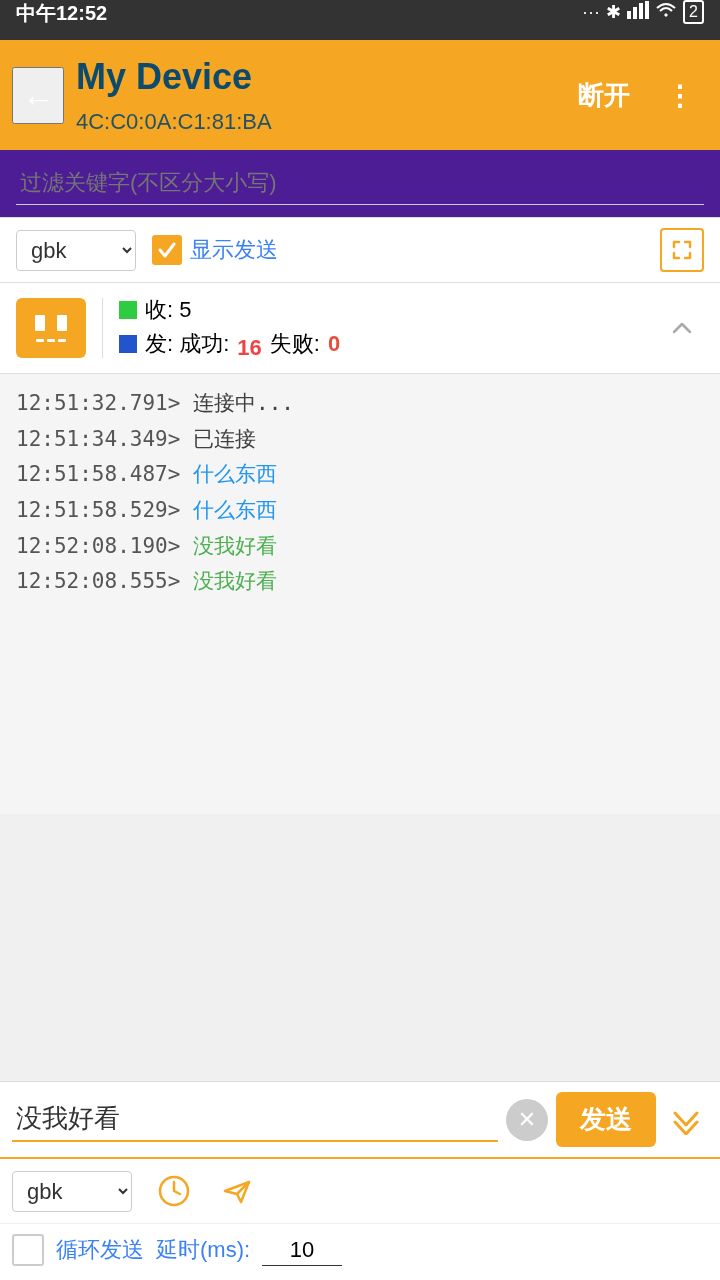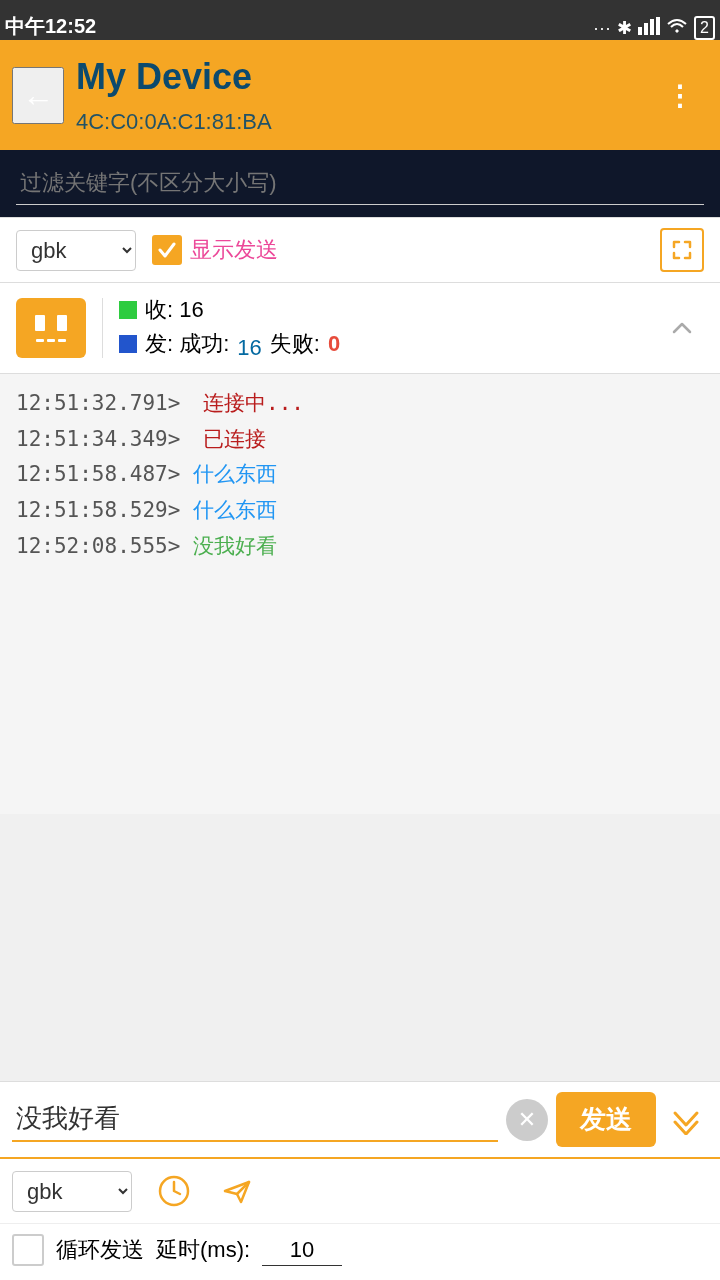--- a/index.html
+++ b/index.html
@@ -11,23 +11,23 @@
       background: #f0f0f0;
       overflow-x: hidden;
     }
 
     
     .status-bar {
       background: #333;
       color: #fff;
       height: 40px;
       display: flex;
-      align-items: flex-end;
+      align-items: flex-start;
       justify-content: space-between;
-      padding: 0 5px;
+      padding: 0 16px;
       font-size: 20px;
     }
     .status-time { font-weight: bold; }
     .status-icons { display: flex; align-items: center; gap: 6px; font-size: 18px; }
 
     
     .toolbar {
       background: #f5a623;
       height: 110px;
       display: flex;
@@ -63,21 +63,21 @@
       padding: 8px 12px;
       font-weight: bold;
     }
     .toolbar-more {
       font-size: 28px;
       letter-spacing: 2px;
     }
 
     
     .filter-bar {
-      background: #0f172a;
+      background: #4c1d95;
       padding: 12px 16px;
       border-bottom: 1px solid #ddd;
     }
     .filter-input {
       width: 100%;
       border: none;
       border-bottom: 1px solid #ccc;
       padding: 8px 4px;
       font-size: 22px;
       color: #999;
@@ -102,21 +102,21 @@
       background: #fff;
       color: #333;
       min-width: 120px;
       appearance: auto;
     }
     .checkbox-label {
       display: flex;
       align-items: center;
       gap: 8px;
       font-size: 22px;
-      color: #ec4899;
+      color: #3b82f6;
       cursor: pointer;
     }
     .checkbox-box {
       width: 30px;
       height: 30px;
       border: 2px solid #f5a623;
       background: #f5a623;
       display: flex;
       align-items: center;
       justify-content: center;
@@ -178,21 +178,21 @@
     .dot-green {
       width: 18px; height: 18px;
       background: #2ecc40;
       flex-shrink: 0;
     }
     .dot-blue {
       width: 18px; height: 18px;
       background: #2255cc;
       flex-shrink: 0;
     }
-    .stats-success { color: #0369a1; font-weight: normal; margin-top: 8px; }
+    .stats-success { color: #ef4444; font-weight: bold; margin-top: 8px; }
     .stats-fail { color: #e74c3c; font-weight: bold; }
     .collapse-btn {
       margin-left: auto;
       width: 44px;
       height: 44px;
       display: flex;
       align-items: center;
       justify-content: center;
       cursor: pointer;
       font-size: 28px;
@@ -206,21 +206,21 @@
       min-height: 440px;
       font-family: monospace;
     }
     .log-line {
       font-size: 21px;
       line-height: 1.7;
       color: #333;
       white-space: pre;
     }
     .log-line .timestamp { color: #555; margin-top: 40px; }
-    .log-line .msg-default { color: #b91c1c; margin-left: 10px; }
+    .log-line .msg-default { color: #404040; }
     .log-line .msg-blue { color: #2196f3; }
     .log-line .msg-green { color: #4caf50; }
 
     
     .bottom-area {
       position: fixed;
       bottom: 0;
       left: 0;
       width: 720px;
       background: #fff;
@@ -314,21 +314,21 @@
     .loop-checkbox {
       width: 32px;
       height: 32px;
       border: 2px solid #ccc;
       background: #fff;
       border-radius: 3px;
       flex-shrink: 0;
     }
     .loop-label {
       font-size: 22px;
-      color: #000000;
+      color: #3b82f6;
     }
     .delay-input {
       border: none;
       border-bottom: 1px solid #333;
       width: 80px;
       font-size: 22px;
       text-align: center;
       padding: 2px 4px;
       outline: none;
       background: transparent;
@@ -360,20 +360,21 @@
     <span style="border:2px solid #fff;border-radius:3px;padding:1px 4px;font-size:16px;">2</span>
   </div>
 </div>
 
 <div class="toolbar">
   <button class="toolbar-back">←</button>
   <div class="toolbar-title">
     <div class="main-title">My Device</div>
     <div class="sub-title">4C:C0:0A:C1:81:BA</div>
   </div>
+  <button class="toolbar-btn">断开</button>
   <button class="toolbar-btn toolbar-more">⋮</button>
 </div>
 
 <div class="filter-bar">
   <input class="filter-input" type="text" placeholder="过滤关键字(不区分大小写)" style="">
 </div>
 
 <div class="controls-row">
   <select class="encoding-select">
     <option>gbk</option>
@@ -413,21 +414,21 @@
       <div style="width:8px;height:3px;background:#fff;border-radius:1px;"></div>
       <div style="width:8px;height:3px;background:#fff;border-radius:1px;"></div>
     </div>
   </button>
 
   <div class="divider-v"></div>
 
   <div class="stats-text">
     <div class="stats-recv">
       <div class="dot-green"></div>
-      <span>收: 16</span>
+      <span>收: 5</span>
     </div>
     <div class="stats-send">
       <div class="dot-blue"></div>
       <span>发: 成功: </span>
       <span class="stats-success">16</span>
       <span> 失败: </span>
       <span class="stats-fail">0</span>
     </div>
   </div>
 
@@ -436,20 +437,21 @@
       <polyline points="6,18 14,10 22,18" stroke="#aaa" stroke-width="2.5" fill="none" stroke-linecap="round" stroke-linejoin="round"></polyline>
     </svg>
   </div>
 </div>
 
 <div class="log-area" id="log-container">
 <div class="log-line"><span class="timestamp">12:51:32.791&gt; </span><span class="msg-default">连接中...</span></div>
     <div class="log-line"><span class="timestamp">12:51:34.349&gt; </span><span class="msg-default">已连接</span></div>
     <div class="log-line"><span class="timestamp">12:51:58.487&gt; </span><span class="msg-blue">什么东西</span></div>
     <div class="log-line"><span class="timestamp">12:51:58.529&gt; </span><span class="msg-blue">什么东西</span></div>
+    <div class="log-line"><span class="timestamp">12:52:08.190&gt; </span><span class="msg-green">没我好看</span></div>
     <div class="log-line"><span class="timestamp">12:52:08.555&gt; </span><span class="msg-green">没我好看</span></div>
   </div>
 
 <div class="bottom-area">
   <div class="input-row">
     <input class="msg-input" type="text" value="没我好看" style="">
     <button class="clear-btn">✕</button>
     <button class="send-btn">发送</button>
     <div class="expand-down-btn">
       <svg width="30" height="30" viewBox="0 0 30 30">

